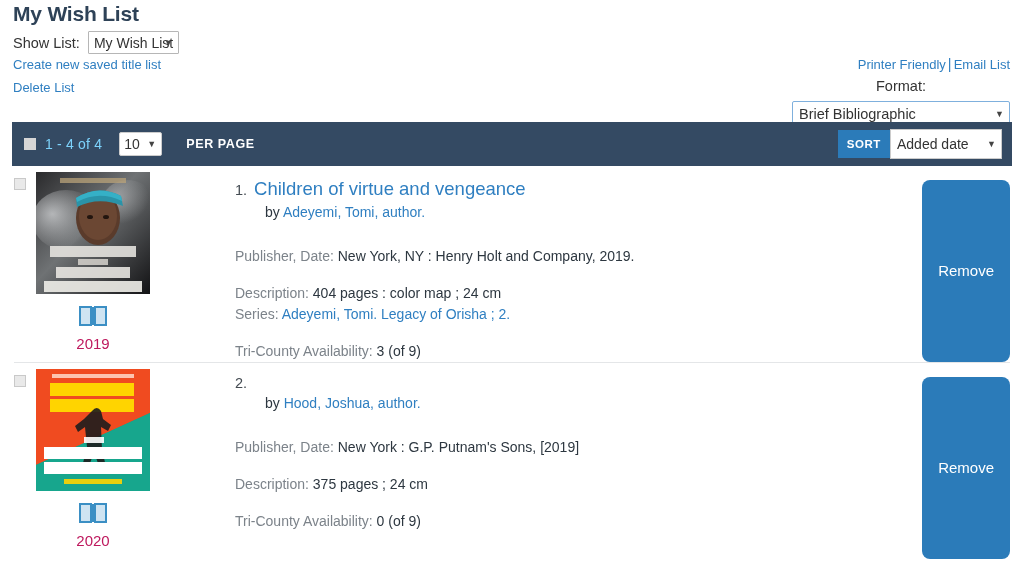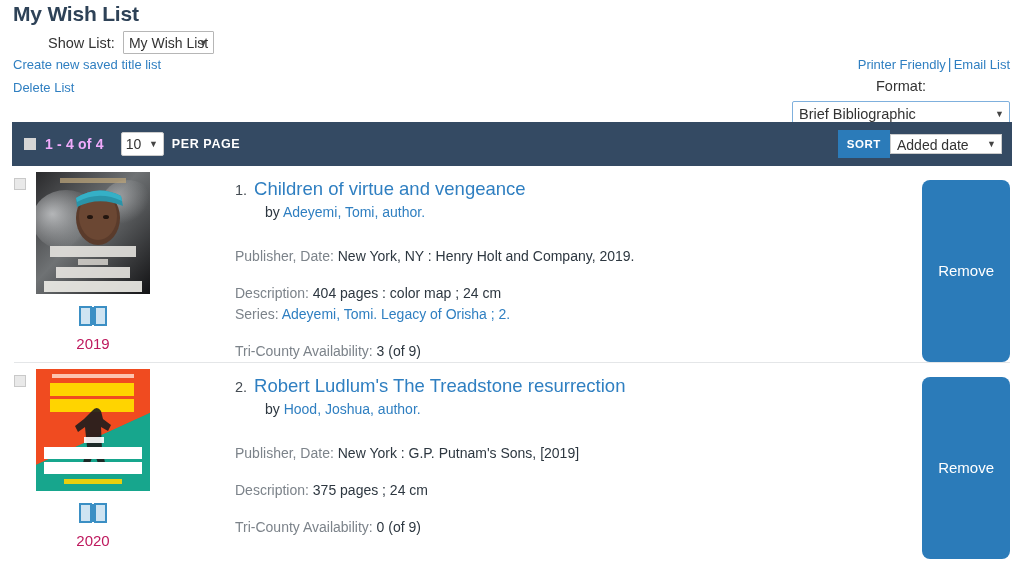--- a/index.html
+++ b/index.html
@@ -29,21 +29,20 @@
     margin: 0;
   }
 
   .showlist-row {
     position: absolute;
     left: 13px;
     top: 31px;
     display: flex;
     align-items: center;
     gap: 8px;
-    margin-left: 35px;
   }
   .showlist-label {
     font-size: 14.5px;
     color: #333333;
   }
   select.plain-select {
     font-family: "Liberation Sans", sans-serif;
     font-size: 14px;
     color: #333333;
     background: #ffffff;
@@ -124,23 +123,23 @@
   }
   .tb-checkbox {
     width: 12px; height: 12px;
     background: #d6d6d6;
     border: 1px solid #d6d6d6;
     display: inline-block;
     margin-right: 9px;
     flex: none;
   }
   .tb-count {
-    color: #f0abfc;
+    color: #7dd3fc;
     font-size: 14px;
-    font-weight: bold;
+    font-weight: normal;
     letter-spacing: 0.2px;
     margin-right: 17px;
     white-space: nowrap;
   }
   select.perpage-select {
     font-family: "Liberation Sans", sans-serif;
     font-size: 14px;
     color: #333333;
     background: #ffffff;
     border: 1px solid #cccccc;
@@ -149,21 +148,21 @@
     width: 43px;
     padding: 1px 14px 1px 4px;
     appearance: none;
     -webkit-appearance: none;
   }
   .perpage-label {
     color: #ffffff;
     font-size: 12.5px;
     font-weight: bold;
     letter-spacing: 0.6px;
-    margin-left: 8px;
+    margin-left: 24px;
     white-space: nowrap;
   }
   .tb-spacer { flex: 1 1 auto; }
 
   .sort-group { display: flex; align-items: center; flex: none; }
   .sort-badge {
     background: #2b7bb9;
     color: #ffffff;
     font-size: 11.5px;
     font-weight: bold;
@@ -173,21 +172,21 @@
     line-height: 16px;
     display: flex;
     align-items: center;
   }
   select.sort-select {
     font-family: "Liberation Sans", sans-serif;
     font-size: 14px;
     color: #333333;
     background: #ffffff;
     border: 1px solid #cccccc;
-    height: 20px;
+    height: 30px;
     width: 112px;
     padding: 2px 18px 2px 6px;
     appearance: none;
     -webkit-appearance: none;
   }
 
   
   .results { position: absolute; left: 0; top: 166px; width: 1024px; }
   .result-row {
     position: relative;
@@ -466,21 +465,20 @@
             <path d="M17 3 h11 v18 h-11 z" fill="#cfe4f2" stroke="#3b8fc4" stroke-width="2"></path>
             <rect x="13" y="3" width="4" height="18" fill="#3b8fc4"></rect>
           </svg>
         </span>
         <span class="year">2020</span>
       </div>
 
       <div class="info-col">
         <div class="title-line">
           <span class="title-num">2.</span>
-          <a class="title-link" href="#">Robert Ludlum's The Treadstone resurrection</a>
         </div>
         <div class="byline">
           <span class="by-word">by</span>
           <a class="author-link" href="#">Hood, Joshua, author.</a>
         </div>
 
         <div class="meta-block">
           <div class="meta-line">
             <span class="meta-label">Publisher, Date:</span>
             <span class="meta-value">New York : G.P. Putnam's Sons, [2019]</span>

